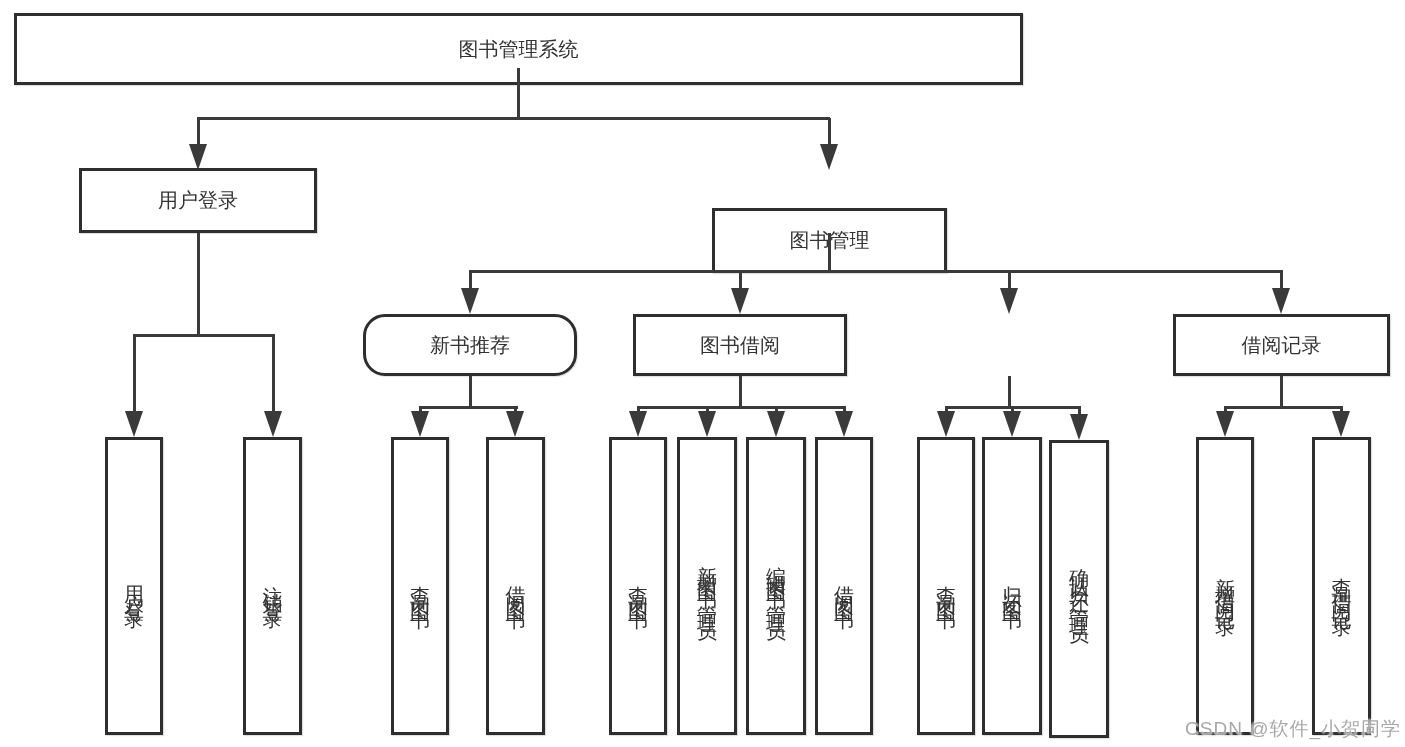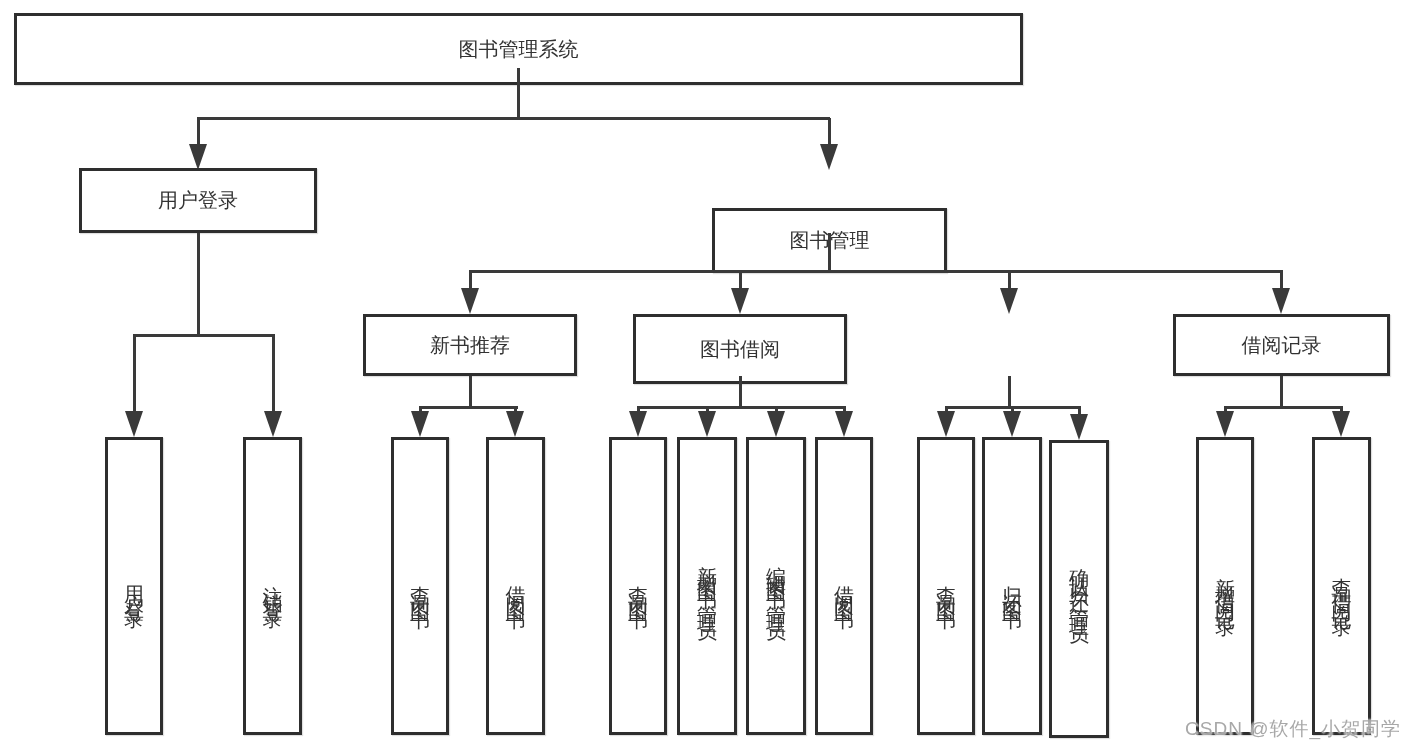--- a/index.html
+++ b/index.html
@@ -102,24 +102,24 @@
   <div class="hline" style="left:469px; top:270px; width:814px;"></div>
   <div class="vline" style="left:469px; top:271px; height:22px;"></div>
   <div class="arrowhead" style="left:461px; top:288px;"></div>
   <div class="vline" style="left:739px; top:271px; height:22px;"></div>
   <div class="arrowhead" style="left:731px; top:288px;"></div>
   <div class="vline" style="left:1008px; top:271px; height:22px;"></div>
   <div class="arrowhead" style="left:1000px; top:288px;"></div>
   <div class="vline" style="left:1280px; top:271px; height:22px;"></div>
   <div class="arrowhead" style="left:1272px; top:288px;"></div>
 
-  <div class="box" style="left:363px; top:314px; width:214px; height:62px;">
+  <div class="box" style="left:363px; top:314px; width:214px; height:62px;border-radius:22px;">
     <span>新书推荐</span>
   </div>
-  <div class="box" style="left:633px; top:314px; width:214px; height:70px;">
+  <div class="box" style="left:633px; top:314px; width:214px; height:62px;">
     <span>图书借阅</span>
   </div>
   <div class="box" style="left:1173px; top:314px; width:217px; height:62px;">
     <span>借阅记录</span>
   </div>
 
   <div class="vline" style="left:469px; top:376px; height:31px;"></div>
   <div class="hline" style="left:419px; top:406px; width:99px;"></div>
   <div class="vline" style="left:419px; top:407px; height:10px;"></div>
   <div class="arrowhead" style="left:411px; top:411px;"></div>

